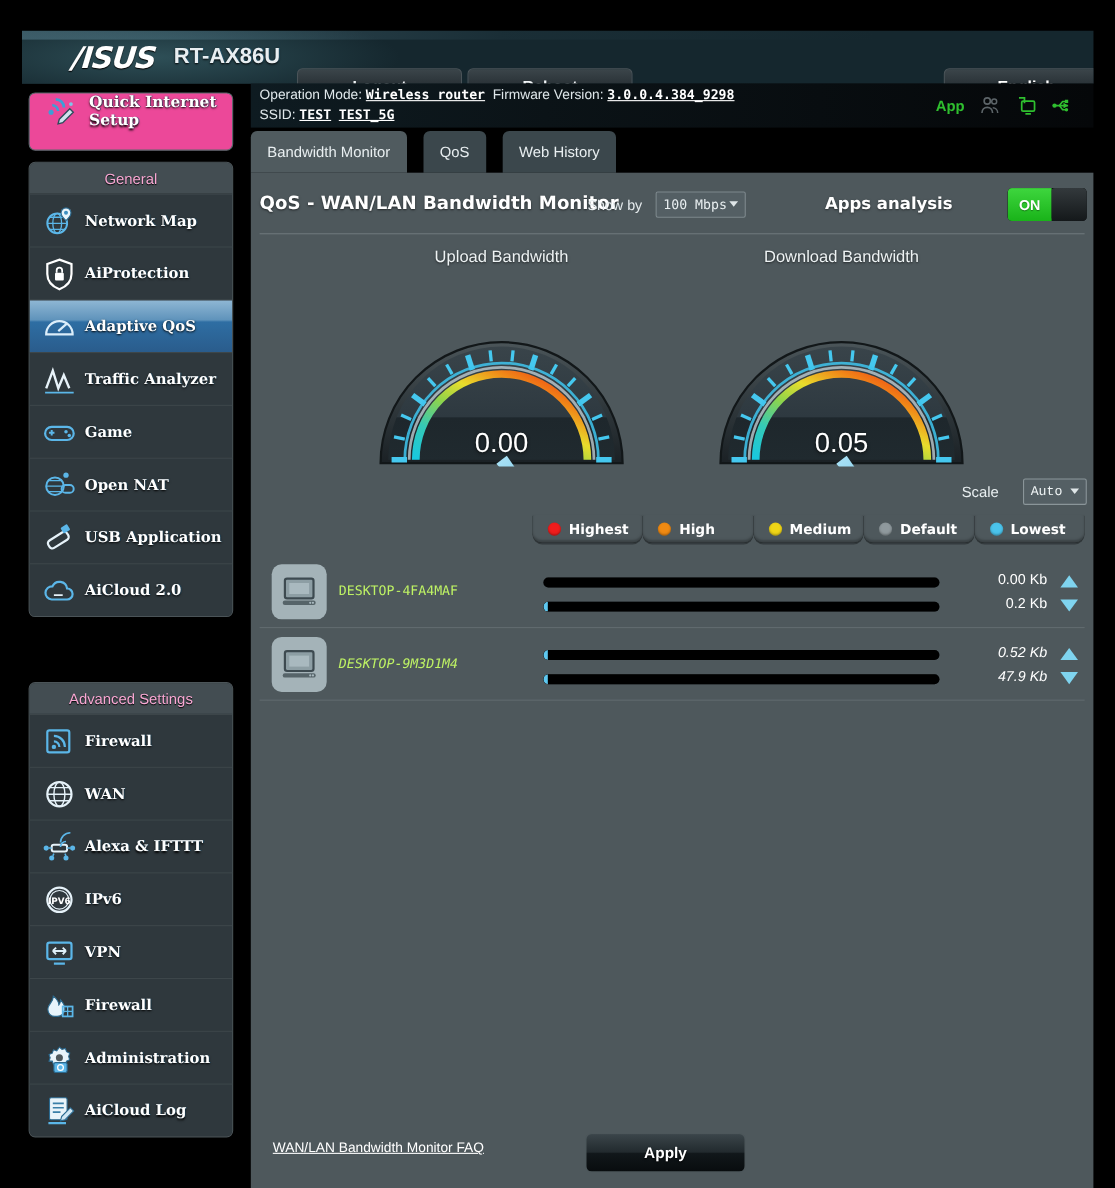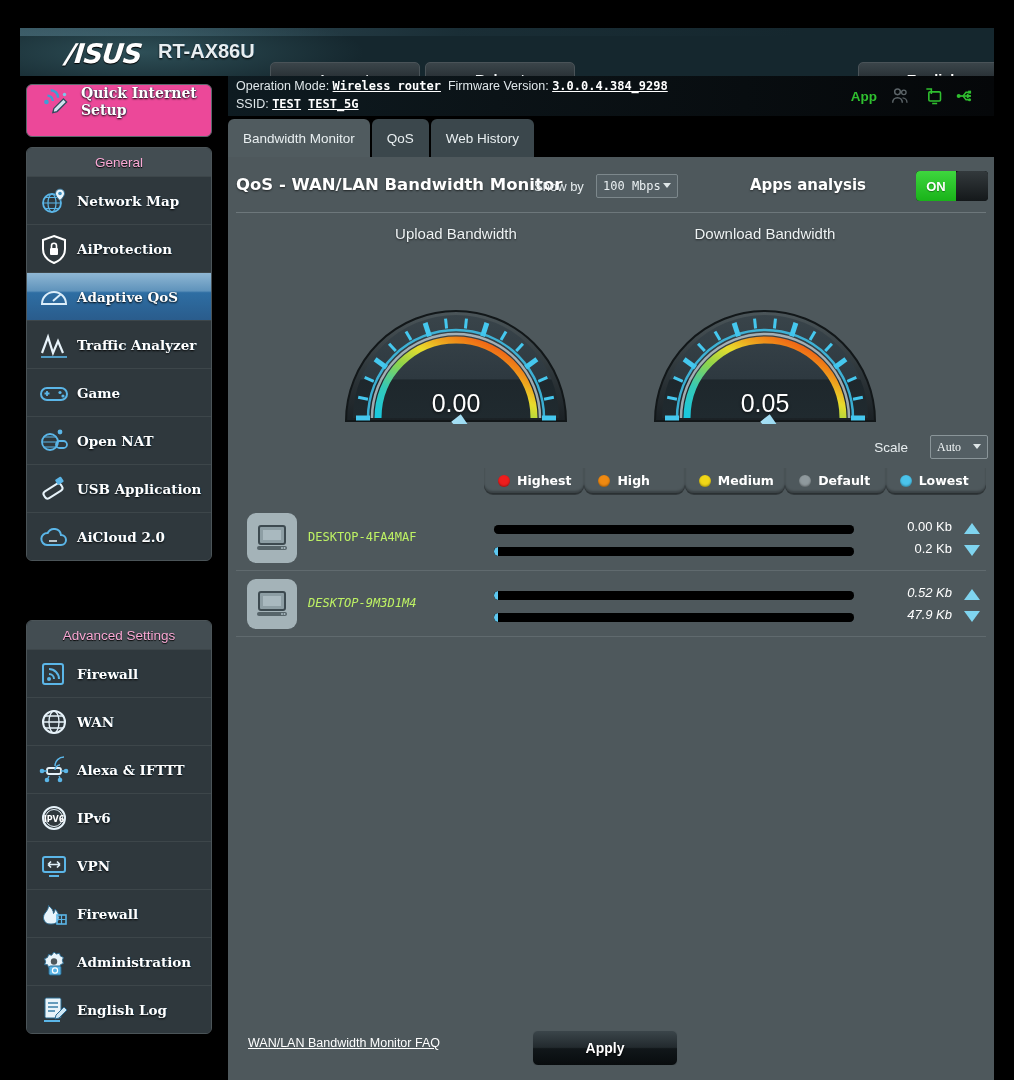--- a/index.html
+++ b/index.html
@@ -77,21 +77,21 @@
   .info-val {
     font-family: "DejaVu Sans Mono", monospace;
     font-size: 12px; font-weight: bold;
     text-decoration: underline; color: #ffffff; cursor: pointer;
   }
   .hdr-icons { position: absolute; right: 18px; top: 10px; display: flex; align-items: center; gap: 13px; }
   .hdr-app { color: #2fbf2f; font-size: 13.5px; font-weight: bold; cursor: pointer; }
   .hdr-ic { width: 20px; height: 20px; display: block; cursor: pointer; }
 
   
-  .tabs { position: absolute; left: 228px; top: 119px; display: flex; gap: 2px; }
+  .tabs { position: absolute; left: 228px; top: 119px; display: flex; gap: 15px; }
   .tab {
     height: 38px; padding: 0 15px;
     border-radius: 6px 6px 0 0;
     background: #3b474c;
     color: #e9eff1; font-size: 13.5px;
     display: flex; align-items: center;
     cursor: pointer;
   }
   .tab.active { background: #505b5f; }
 
@@ -215,21 +215,21 @@
   }
 
   
   .scale-label {
     position: absolute; right: 86px; top: 283px;
     color: #e8eef0; font-size: 13.5px;
   }
   .scale-sel {
     position: absolute; right: 6px; top: 278px; width: 58px; height: 24px;
     background: #545f64; border: 1px solid #8a9599; border-radius: 2px;
-    color: #f0f5f6; font-family: Liberation Serif, serif; font-size: 12px;
+    color: #f0f5f6; font-family: Liberation Mono, monospace; font-size: 12px;
     display: flex; align-items: center; padding-left: 6px; cursor: pointer;
   }
 
   
   .legend {
     position: absolute; left: 256px; top: 311px;
     width: 502px; height: 26px;
     display: flex;
   }
   .lg {
@@ -527,21 +527,21 @@
       <span class="lb">Administration</span>
     </div>
 
     <div class="navitem">
       <svg class="ic" viewBox="0 0 32 32">
         <rect x="7" y="4" width="16" height="20" rx="1.5" fill="#e9f4fa" stroke="#2b6a90" stroke-width="1"></rect>
         <path d="M10 9h10M10 13h10M10 17h7" stroke="#3a7fa8" stroke-width="1.5" fill="none"></path>
         <path d="M18 21l8-8 3 3-8 8-4 1z" fill="#cfe6f3" stroke="#2b6a90" stroke-width="1"></path>
         <path d="M6 27h16" stroke="#5bb6e8" stroke-width="2" fill="none"></path>
       </svg>
-      <span class="lb">English Log</span>
+      <span class="lb">AiCloud Log</span>
     </div>
   </div>
 
   <div class="content">
 
     <div class="page-title">QoS - WAN/LAN Bandwidth Monitor</div>
     <div class="showby-label">Show by</div>
     <div class="showby-sel">
       <span>100 Mbps</span>
       <span class="sel-caret"></span>

